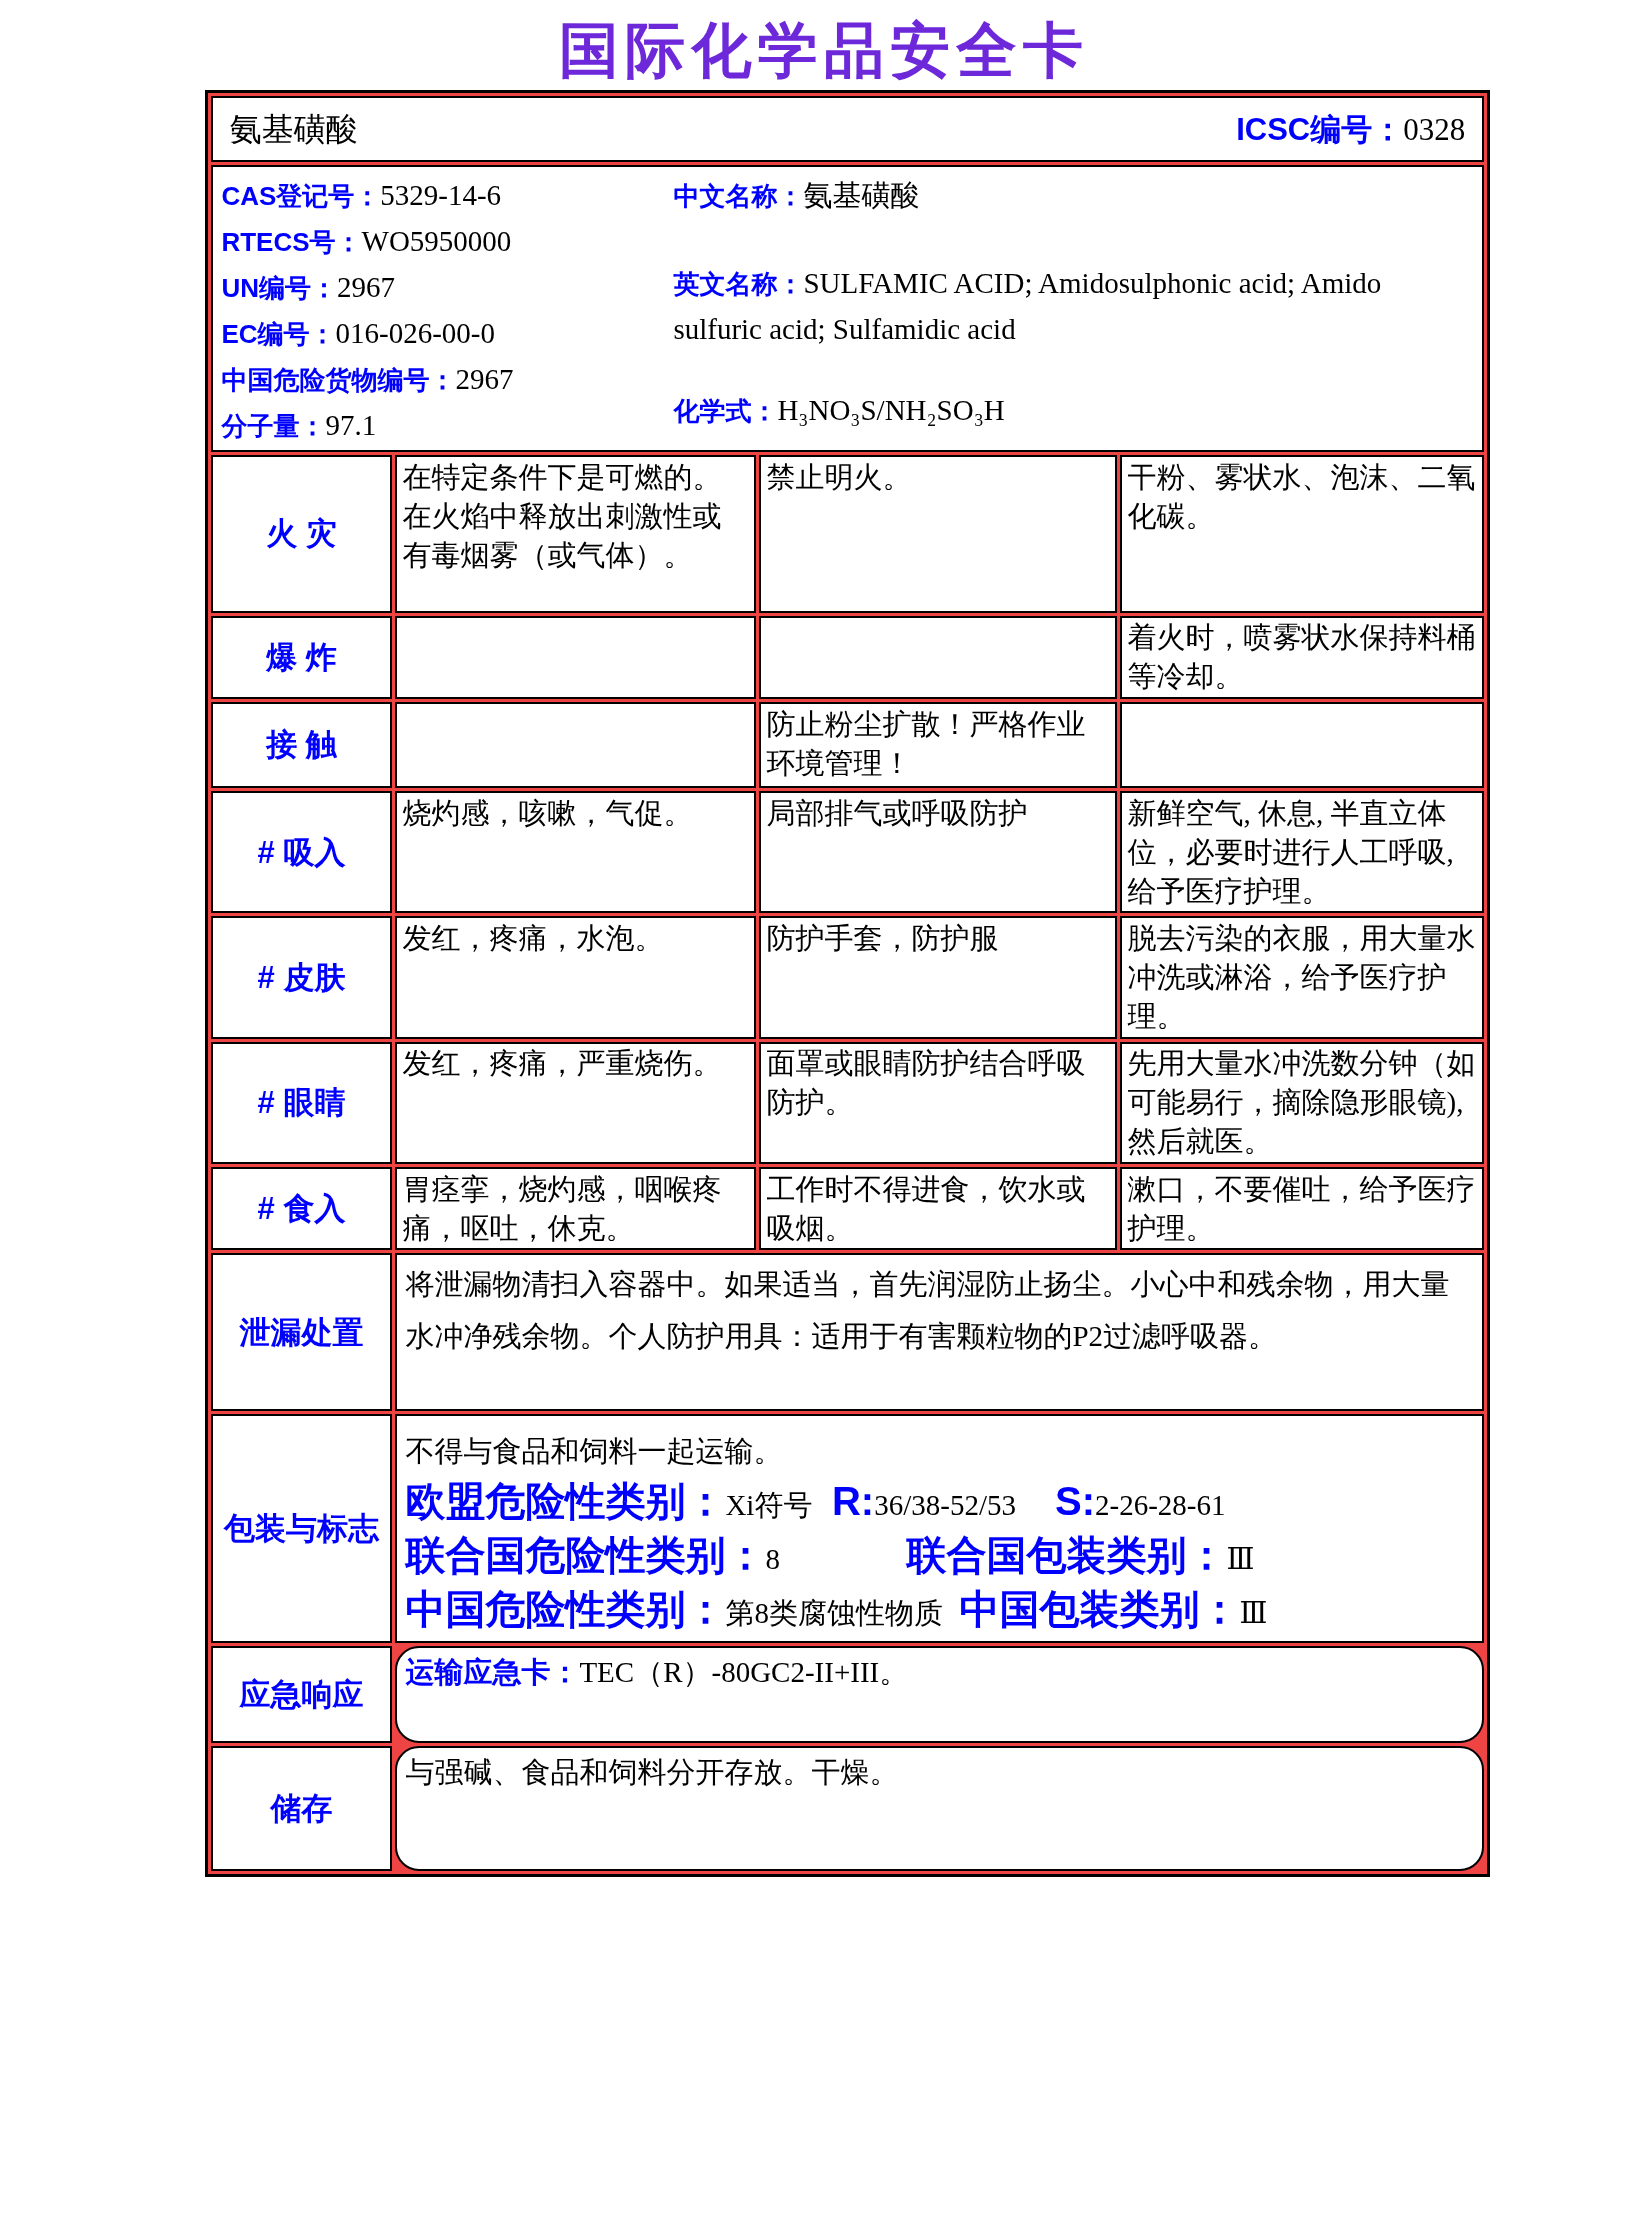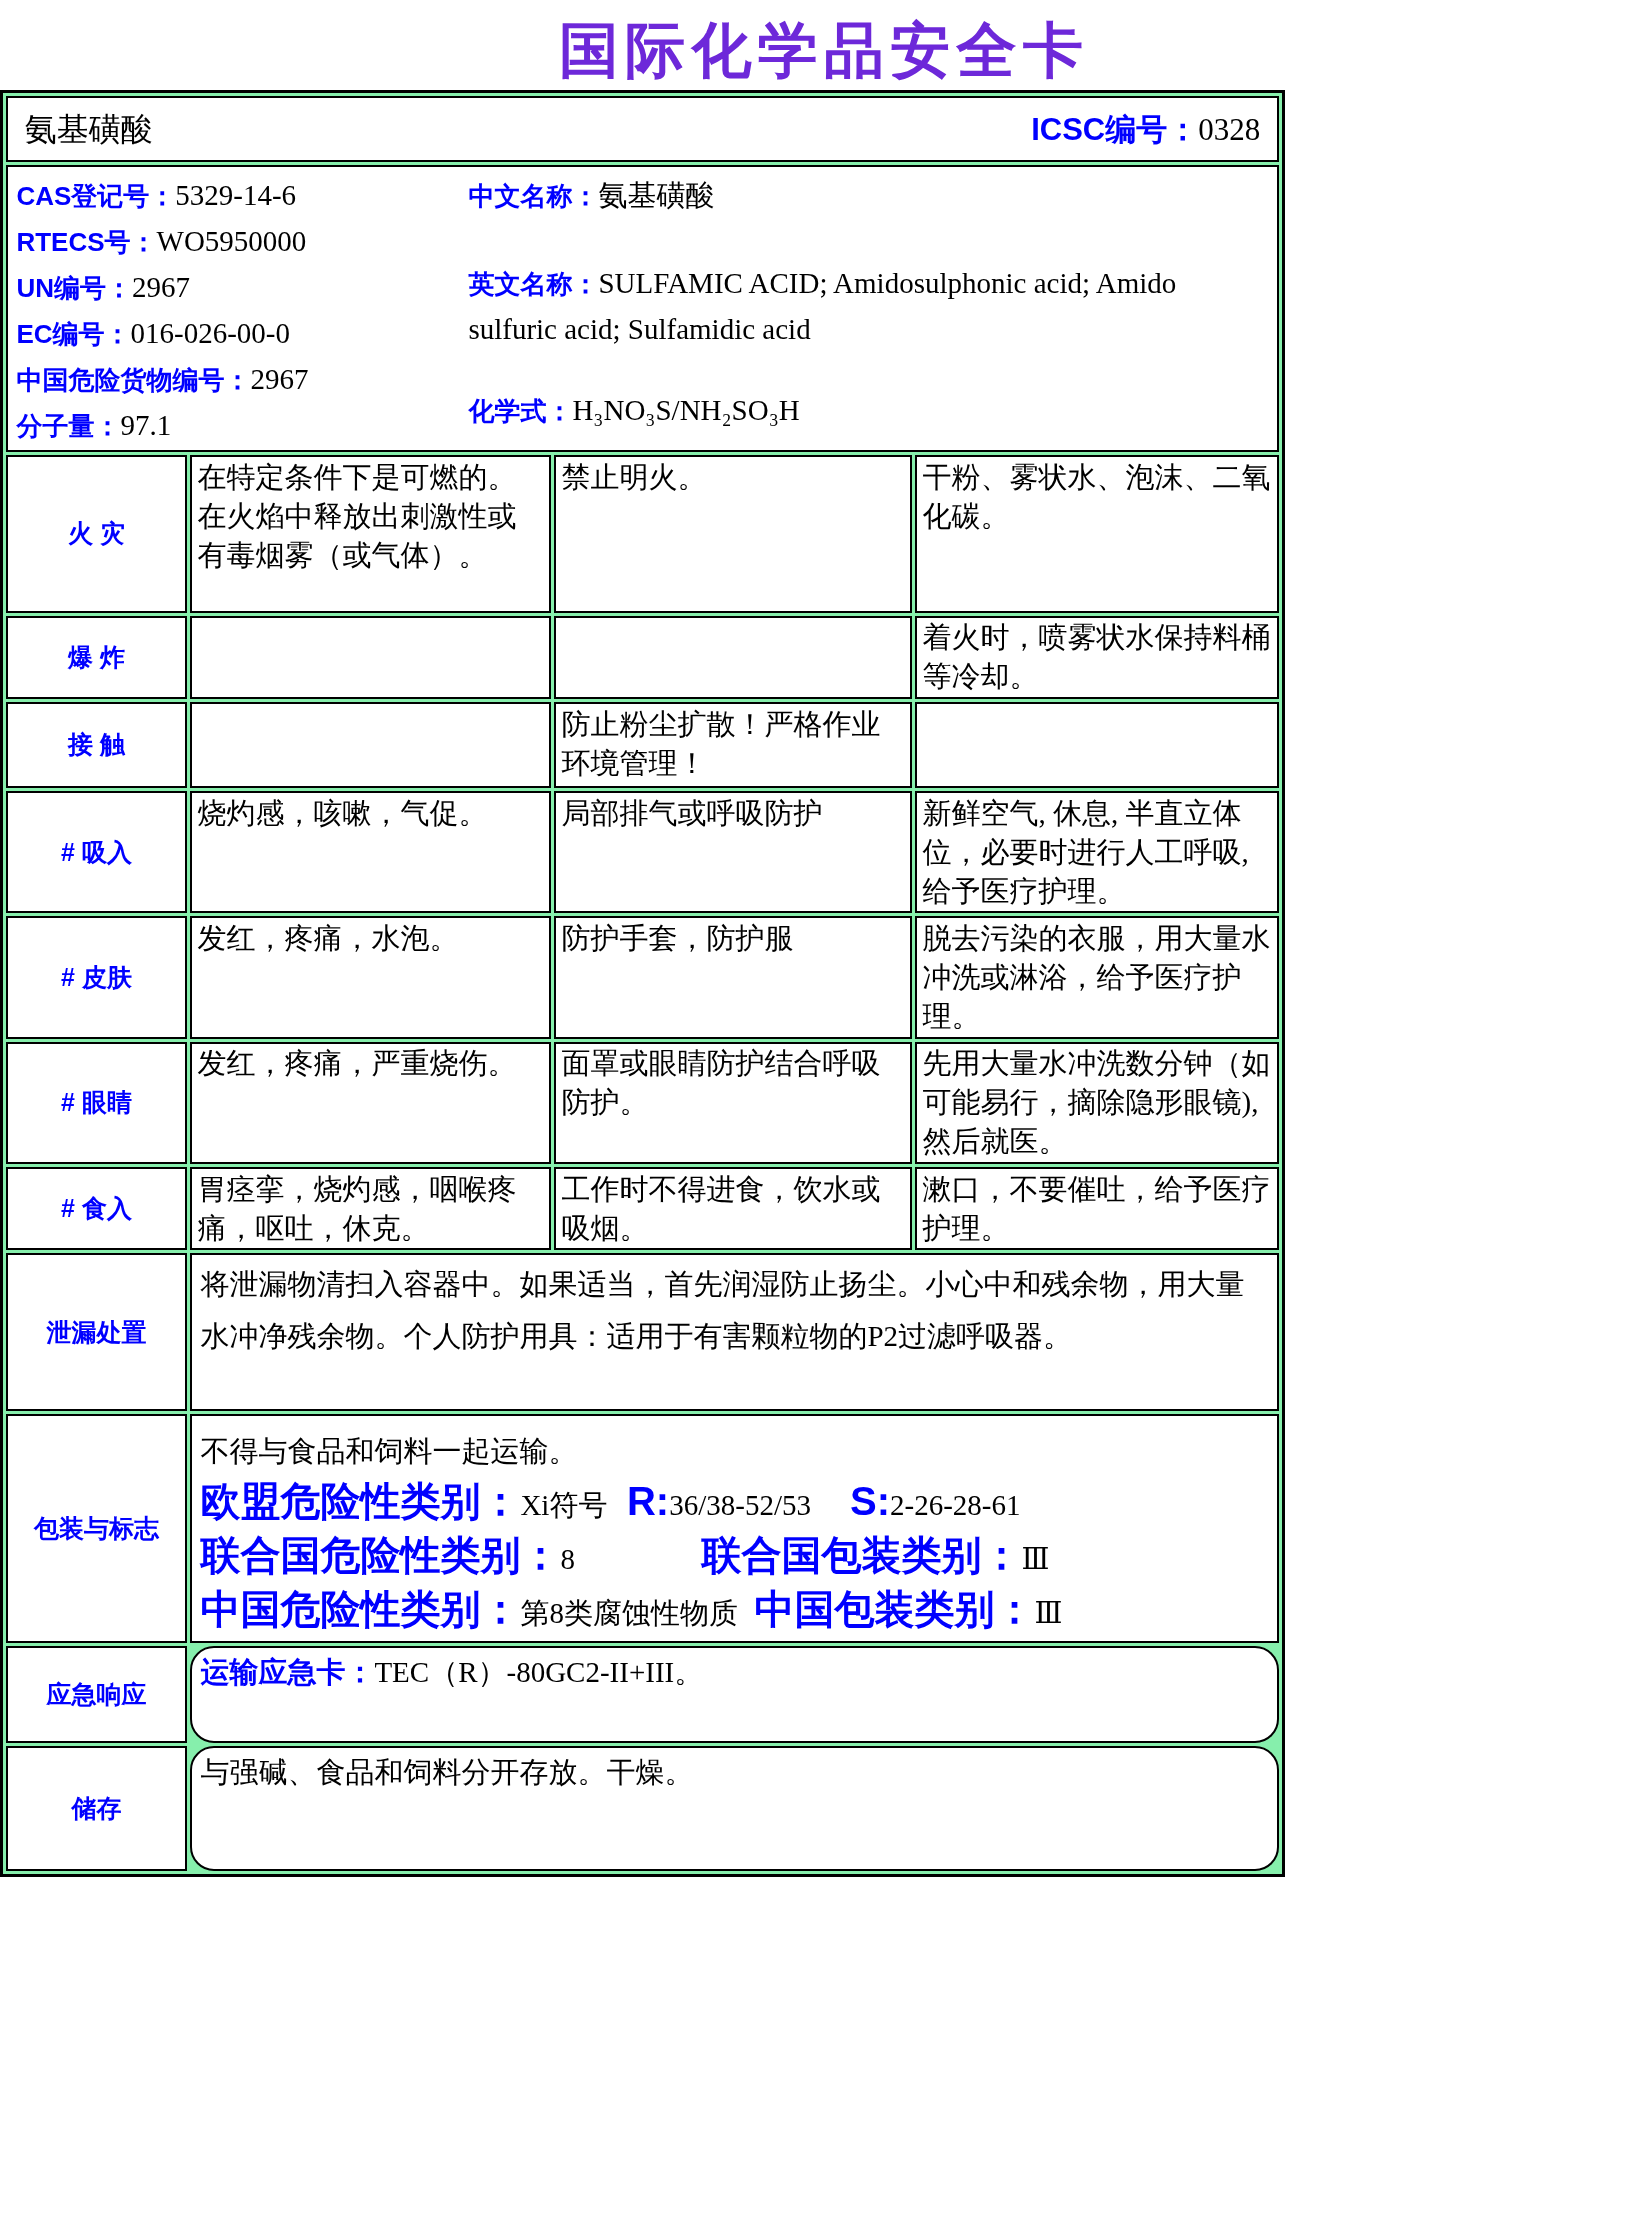--- a/index.html
+++ b/index.html
@@ -15,26 +15,27 @@
     padding-top:11.2px;
     height:79px;
     text-align:center;
     font-family:"Liberation Sans","DejaVu Sans",sans-serif;
     font-weight:bold;
     font-size:60px;
     letter-spacing:6.3px;
     color:#6d28d9;
   }
   table.card{
+    margin-left:205px;
     width:1272px;
     table-layout:fixed;
     border-collapse:separate;
     border-spacing:3.5px;
     border:3.5px solid #000;
-    background:#86efac;
+    background:#ef4444;
   }
   col.c1{width:181px;}
   col.c2{width:361px;}
   col.c3{width:358px;}
   col.c4{width:364px;}
   td{
     border:2.1px solid #000;
     vertical-align:top;
     padding:1.4px 5.6px;
     font-size:29px;
@@ -66,21 +67,21 @@
   
   td.colhead{
     vertical-align:middle;text-align:center;
     color:#0000ff;font-family:"Liberation Sans","DejaVu Sans",sans-serif;
     font-weight:bold;font-size:32px;line-height:42px;height:90px;
   }
   
   td.rowlabel{
     vertical-align:middle;text-align:center;
     color:#0000ff;font-family:"Liberation Sans","DejaVu Sans",sans-serif;
-    font-weight:bold;font-size:25px;
+    font-weight:bold;font-size:31px;
   }
   td.cell{padding:0.7px 5.6px;}
   
   td.sectioncell{line-height:52px;font-size:29px;padding:2.8px 8.4px;}
   .pk-line{line-height:50px;font-size:29px;white-space:nowrap;}
   .pk-line .blabel{font-size:40px;}
   .pk-first3{display:inline-block;min-width:501px;}
   .pk-first4{display:inline-block;min-width:554px;}
   .gap-r{margin-left:19.6px;}
   .gap-s{margin-left:39px;}

